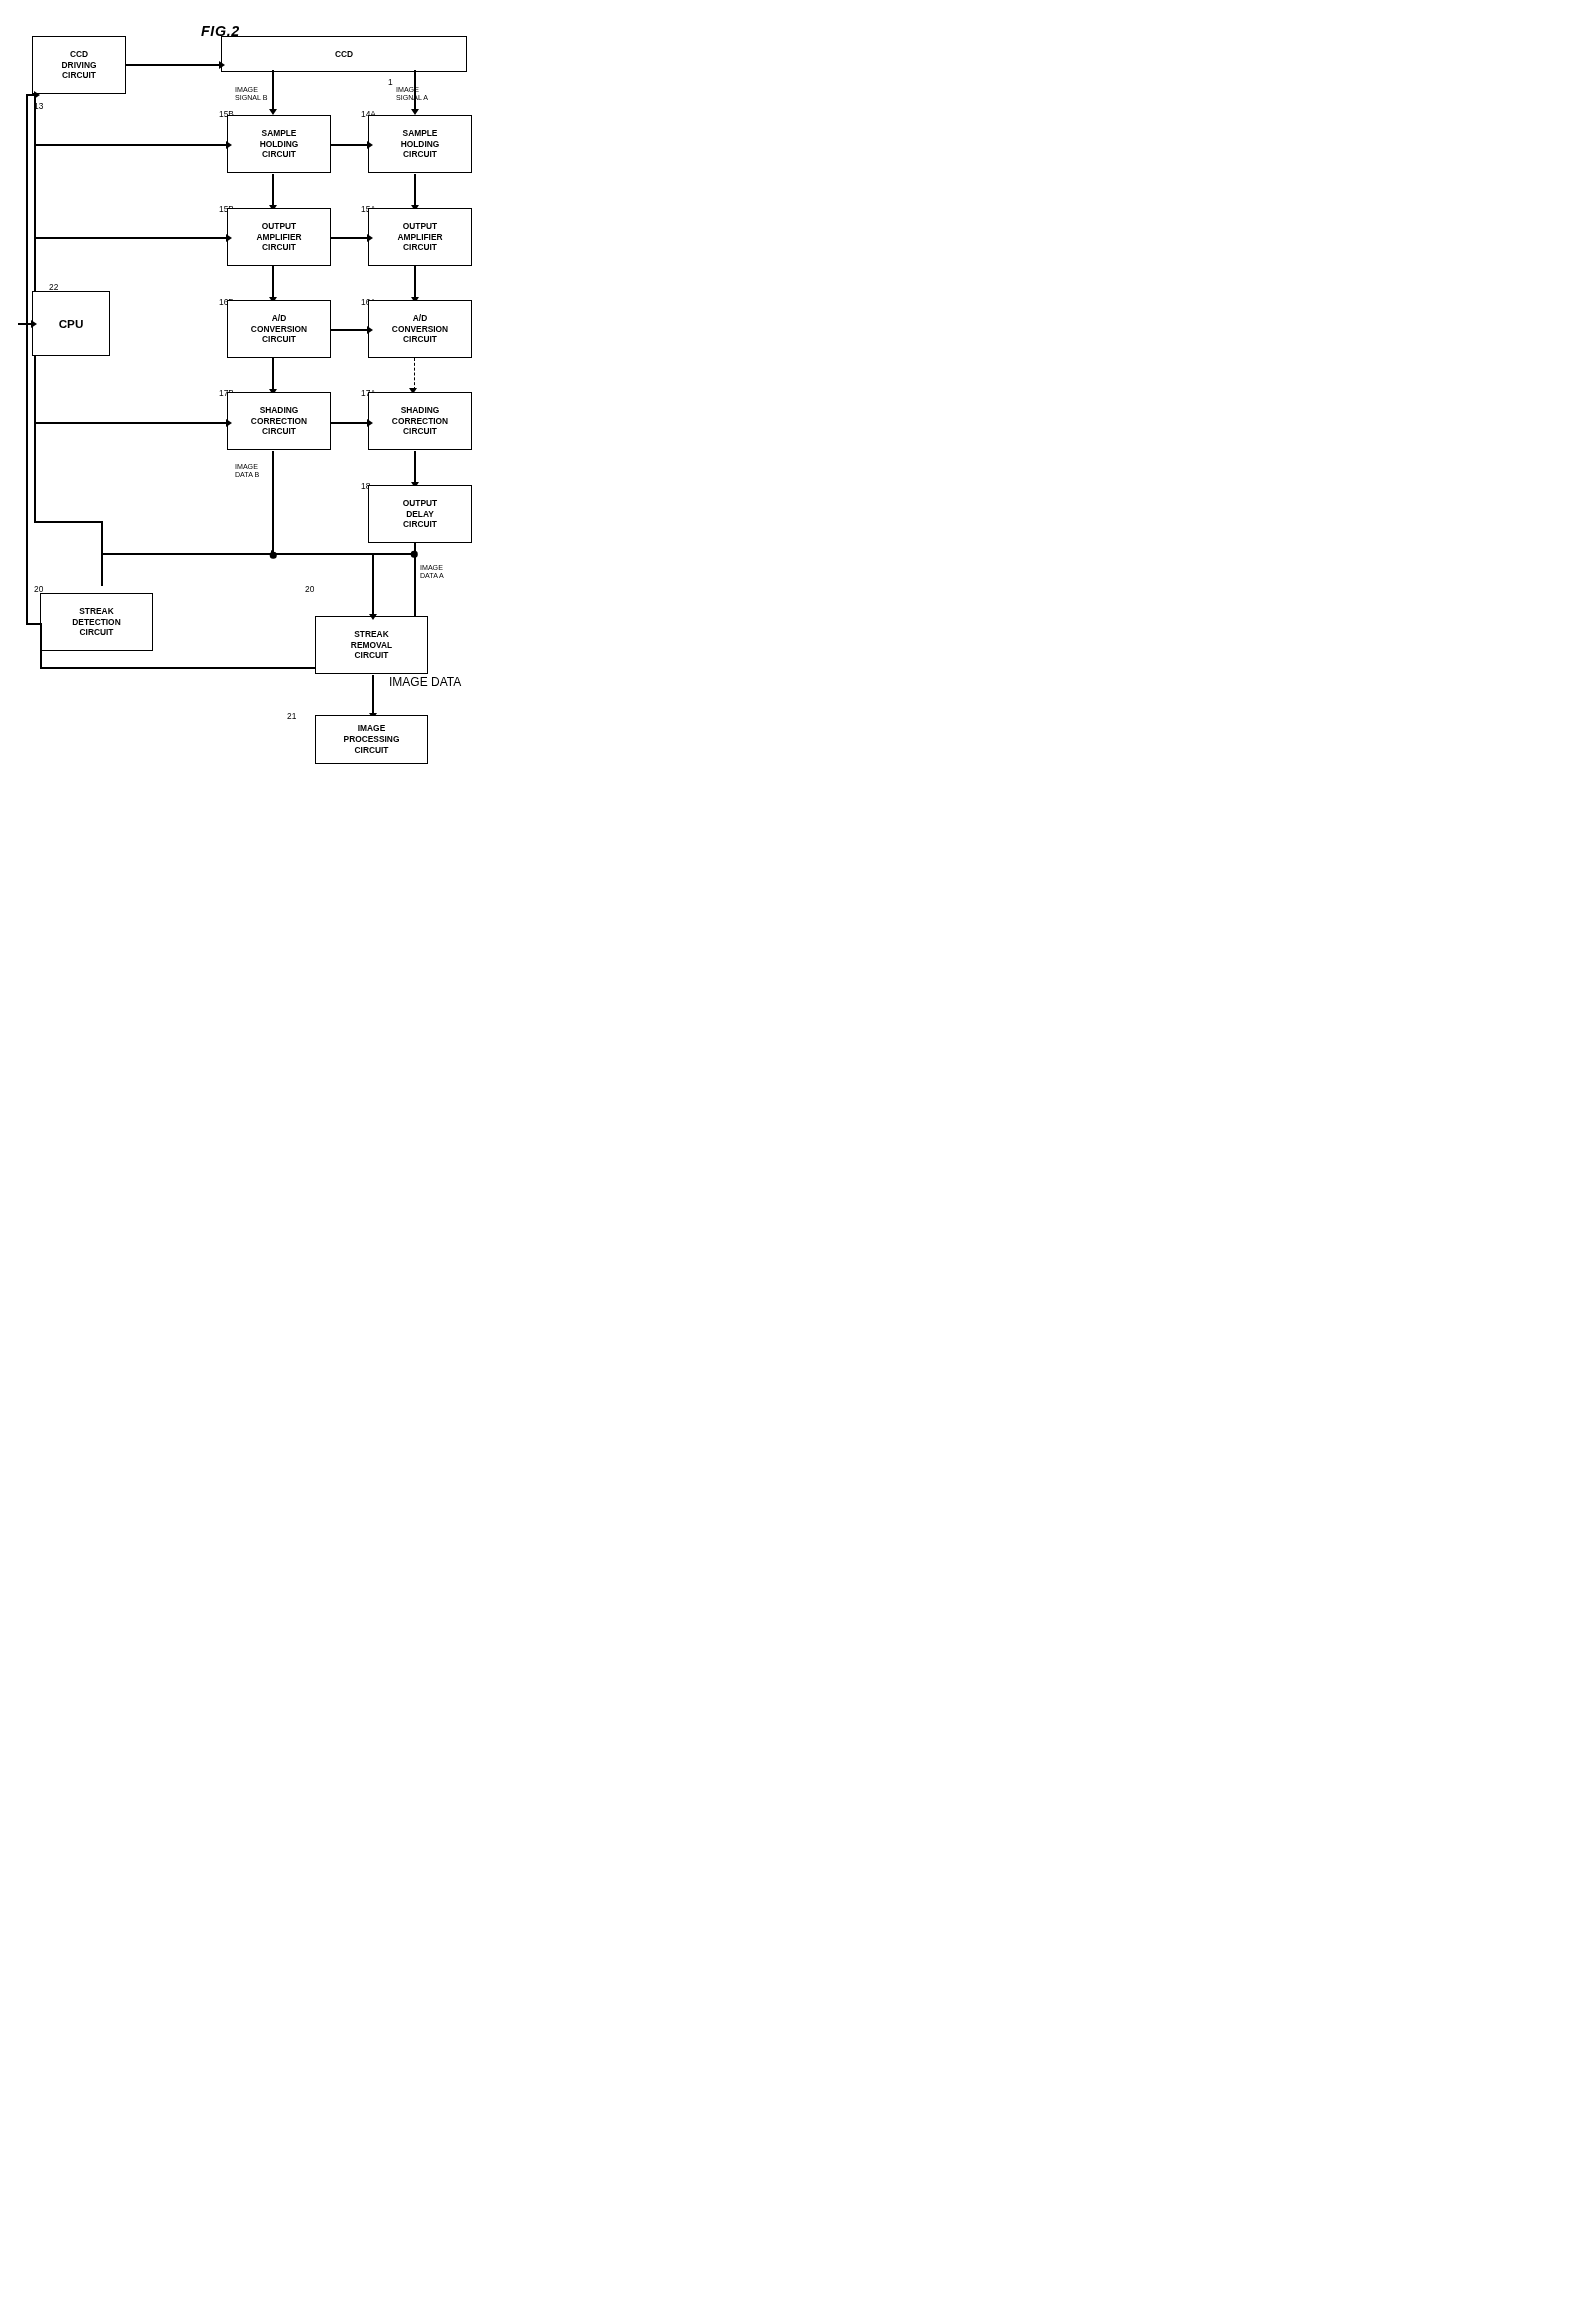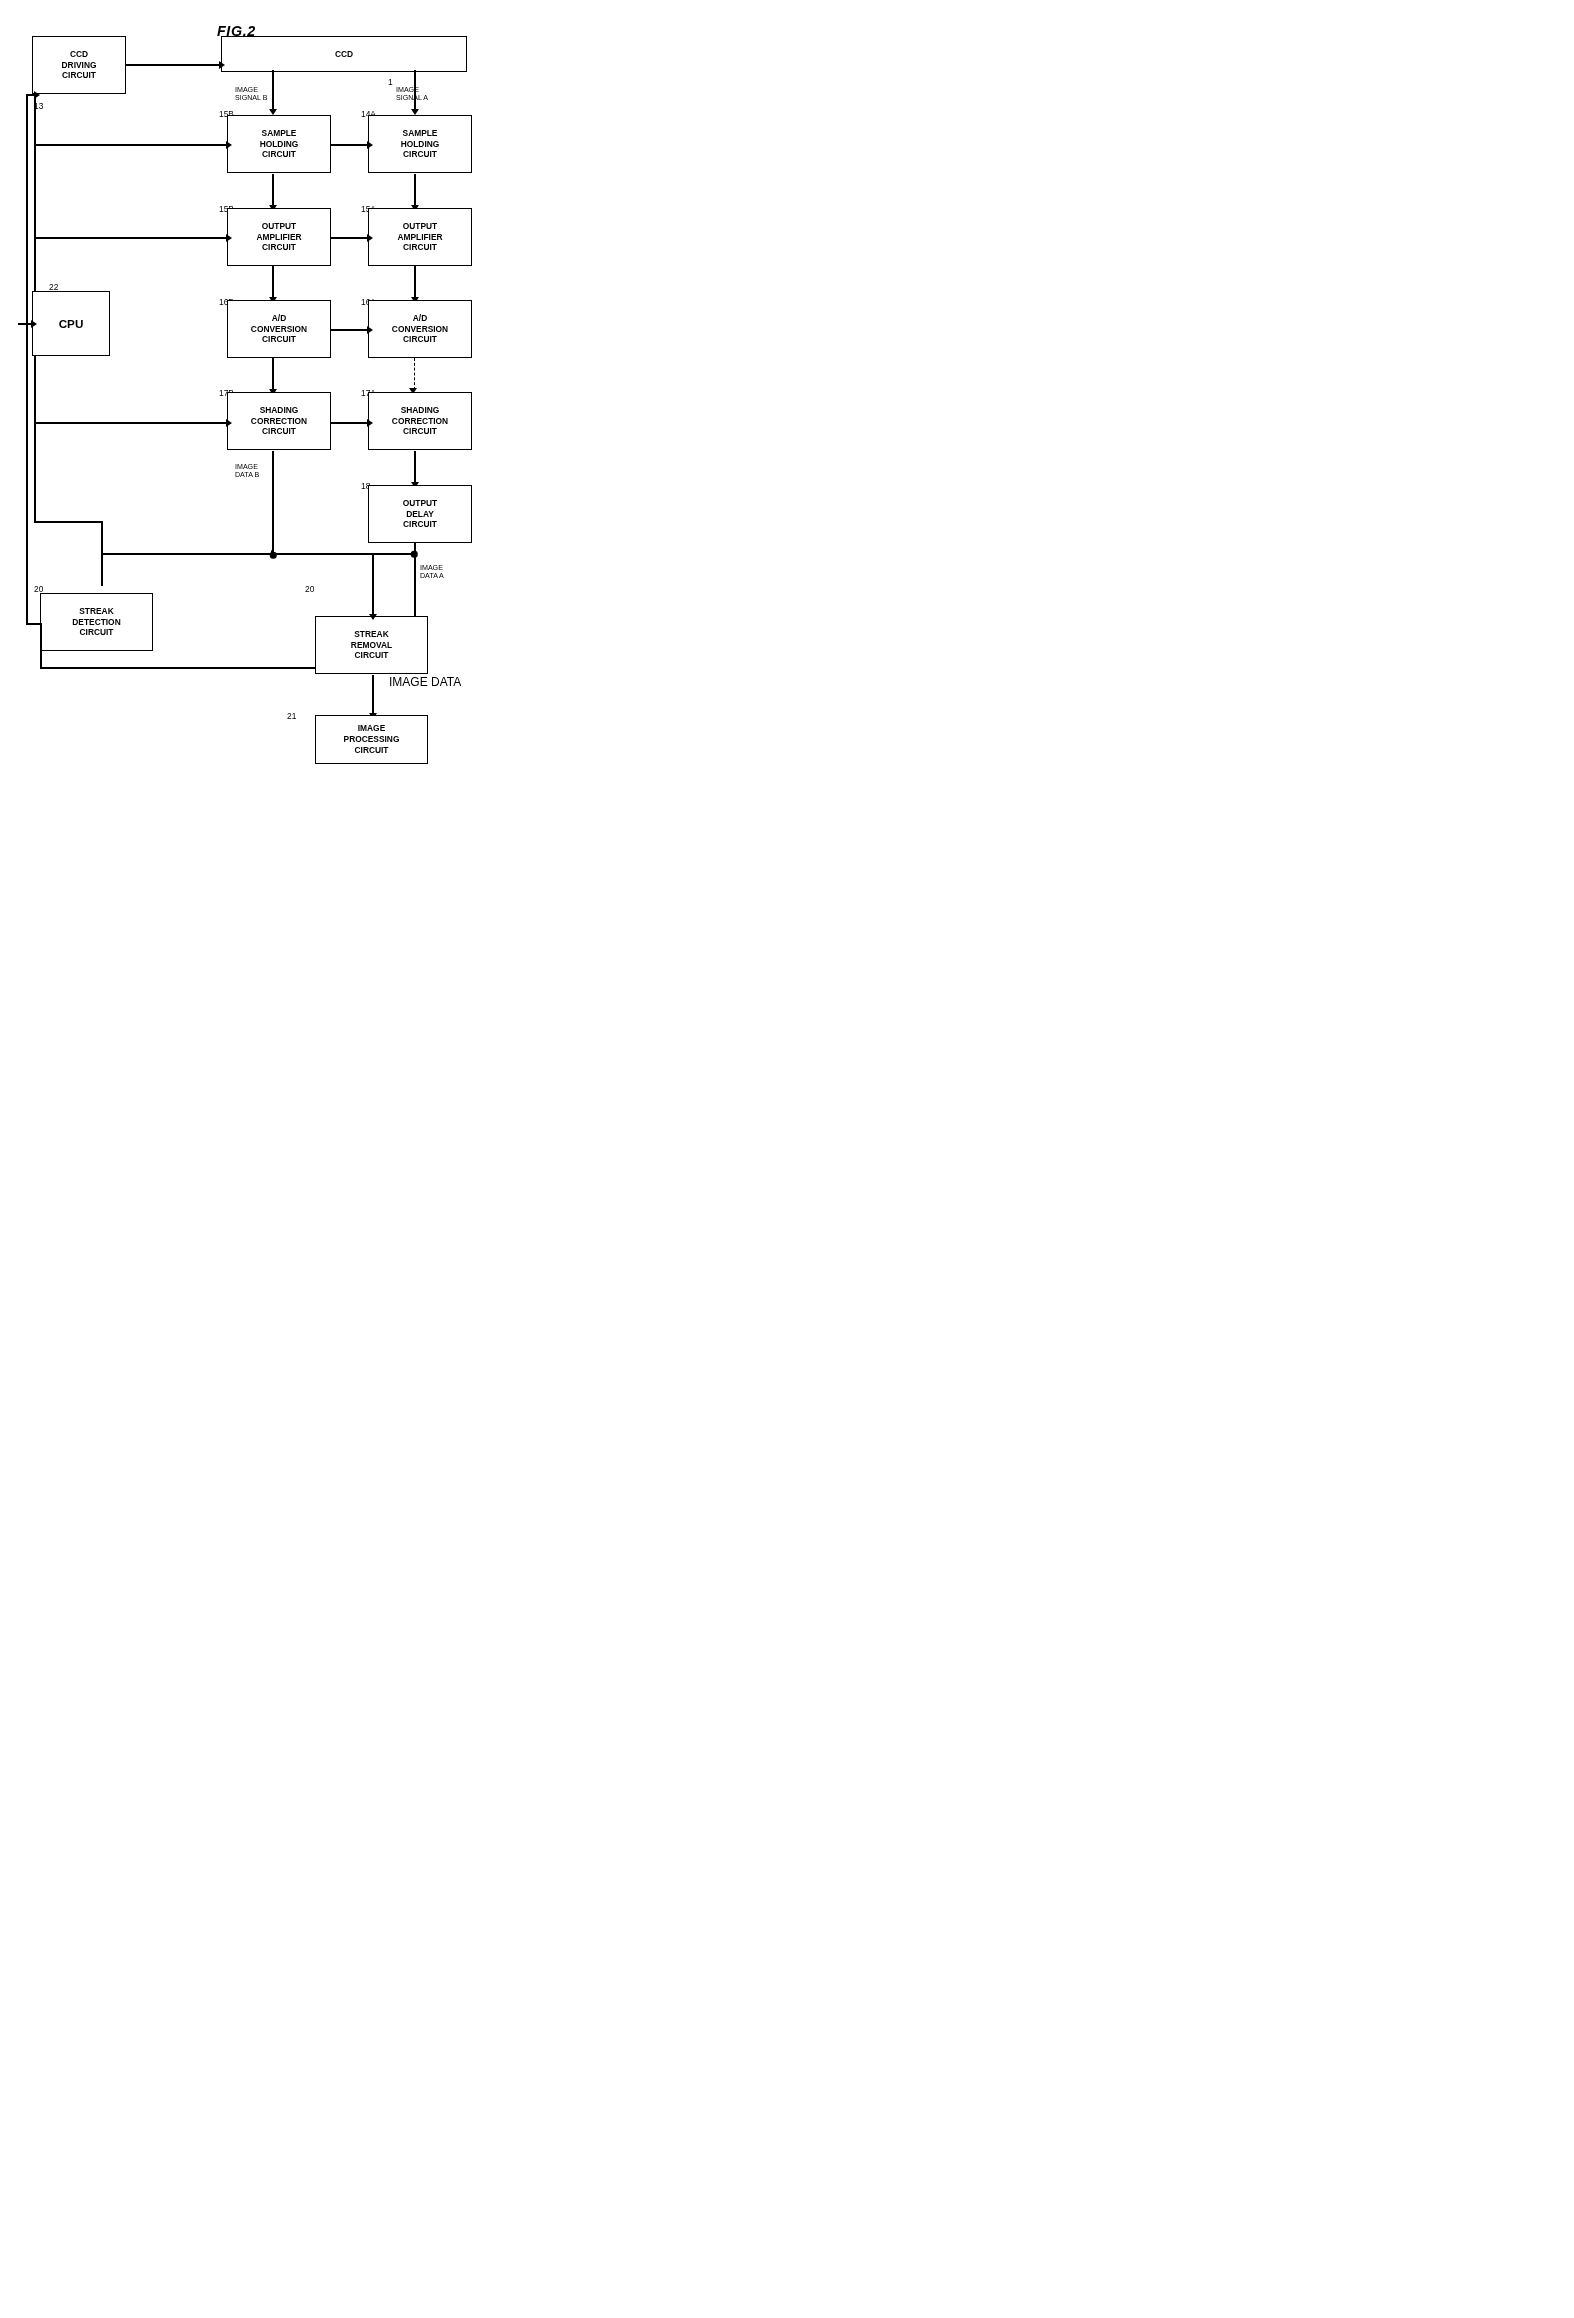--- a/index.html
+++ b/index.html
@@ -20,21 +20,20 @@
     }
 
     .fig-title {
       position: absolute;
       top: 23px;
       left: 201px;
       font-size: 14.3px;
       font-style: italic;
       font-weight: bold;
       letter-spacing: 0.6px;
-      margin-left: 16px;
     }
 
     
     .box {
       position: absolute;
       border: 1.9px solid #000;
       background: #fff;
       display: flex;
       align-items: center;
       justify-content: center;

